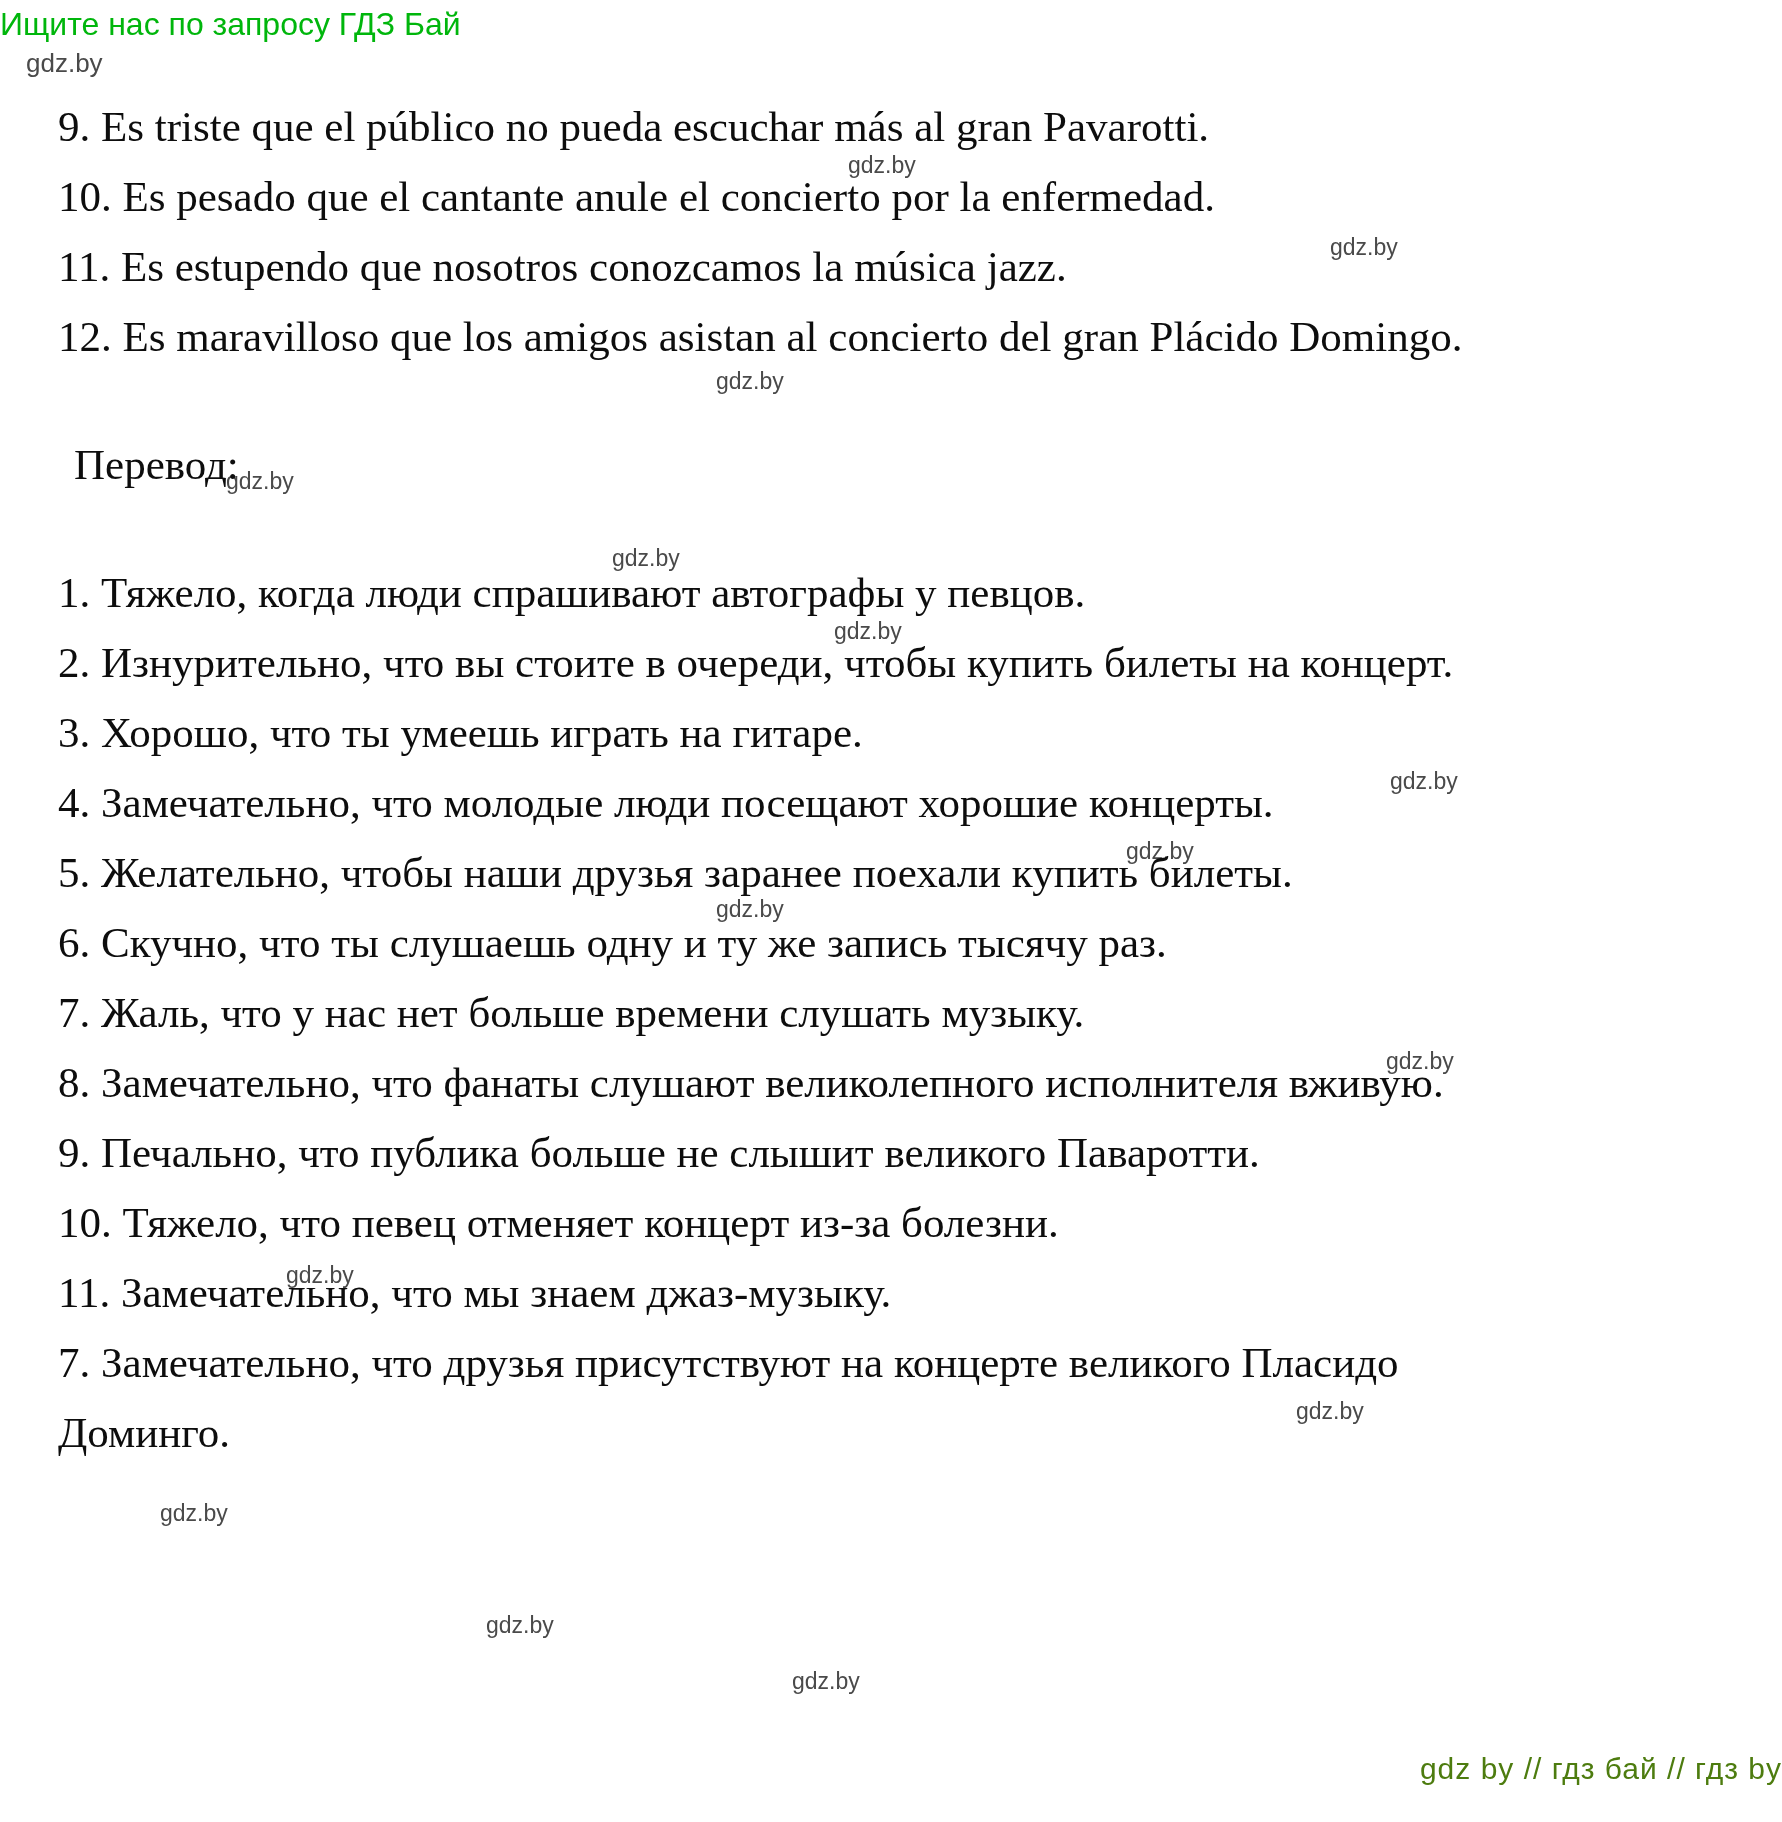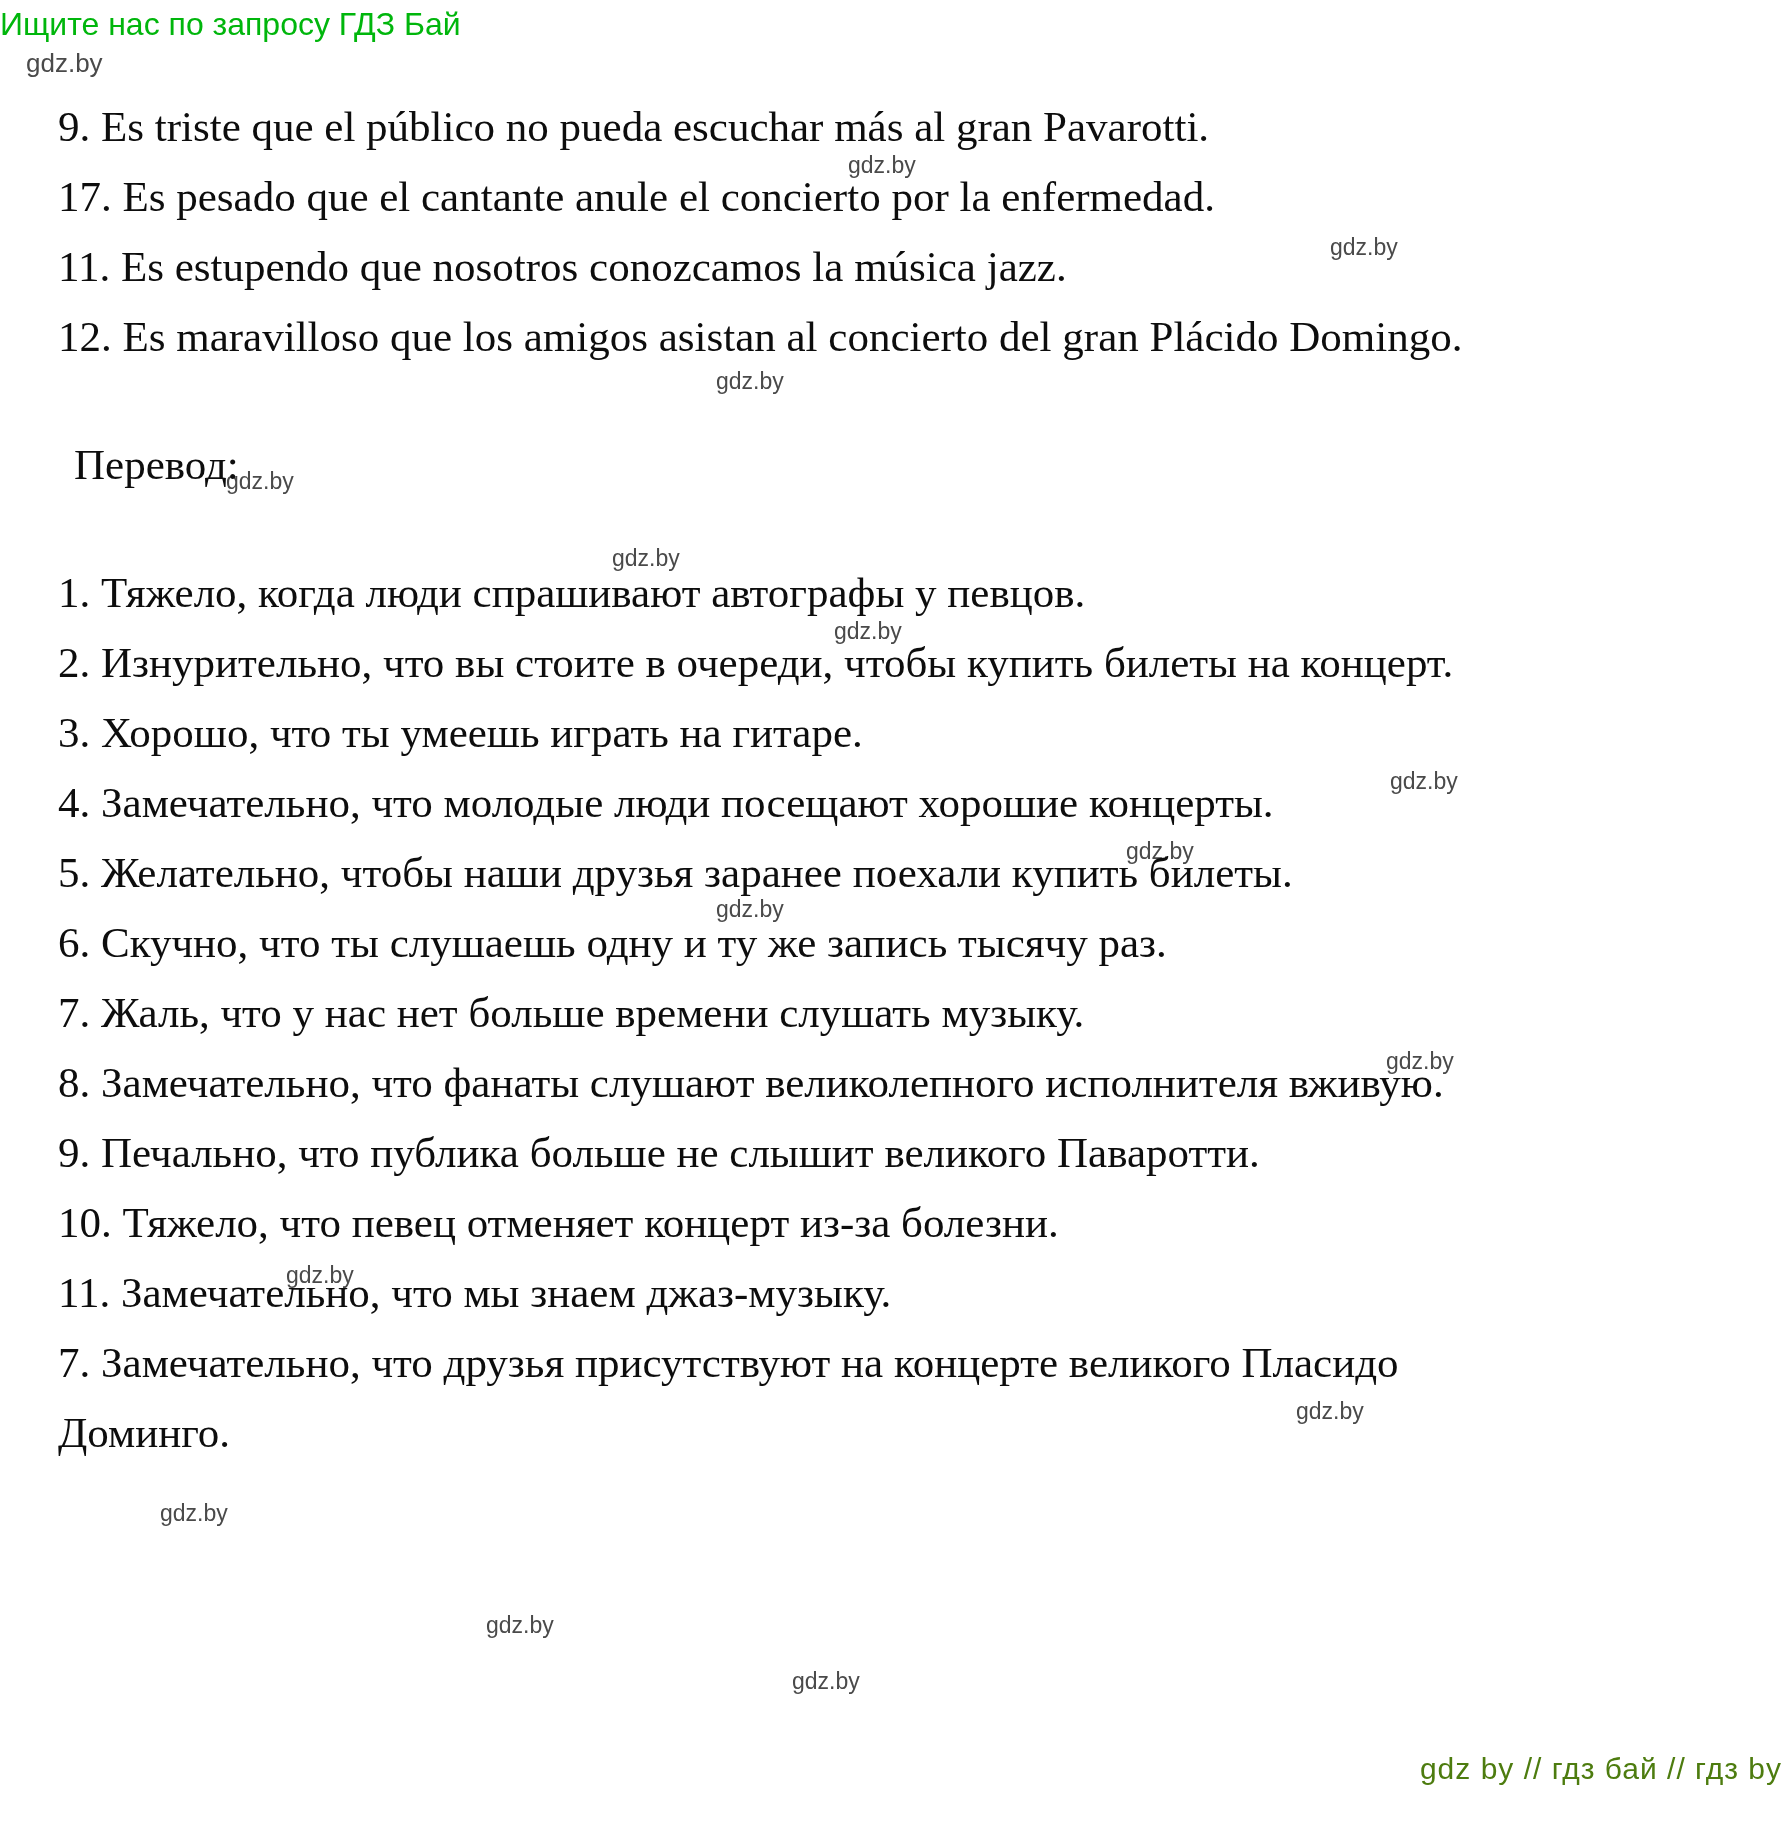--- a/index.html
+++ b/index.html
@@ -82,21 +82,21 @@
   <span class="wm" style="left:716px;  top:896px">gdz.by</span>
   <span class="wm" style="left:1386px; top:1048px">gdz.by</span>
   <span class="wm" style="left:286px;  top:1262px">gdz.by</span>
   <span class="wm" style="left:1296px; top:1398px">gdz.by</span>
   <span class="wm" style="left:160px;  top:1500px">gdz.by</span>
   <span class="wm" style="left:486px;  top:1612px">gdz.by</span>
   <span class="wm" style="left:792px;  top:1668px">gdz.by</span>
 
   <div class="content">
     <p>9. Es triste que el público no pueda escuchar más al gran Pavarotti.</p>
-    <p>17. Es pesado que el cantante anule el concierto por la enfermedad.</p>
+    <p>10. Es pesado que el cantante anule el concierto por la enfermedad.</p>
     <p>11. Es estupendo que nosotros conozcamos la música jazz.</p>
     <p>12. Es maravilloso que los amigos asistan al concierto del gran Plácido Domingo.</p>
 
     <p class="heading">Перевод:</p>
 
     <p>1. Тяжело, когда люди спрашивают автографы у певцов.</p>
     <p>2. Изнурительно, что вы стоите в очереди, чтобы купить билеты на концерт.</p>
     <p>3. Хорошо, что ты умеешь играть на гитаре.</p>
     <p>4. Замечательно, что молодые люди посещают хорошие концерты.</p>
     <p>5. Желательно, чтобы наши друзья заранее поехали купить билеты.</p>

